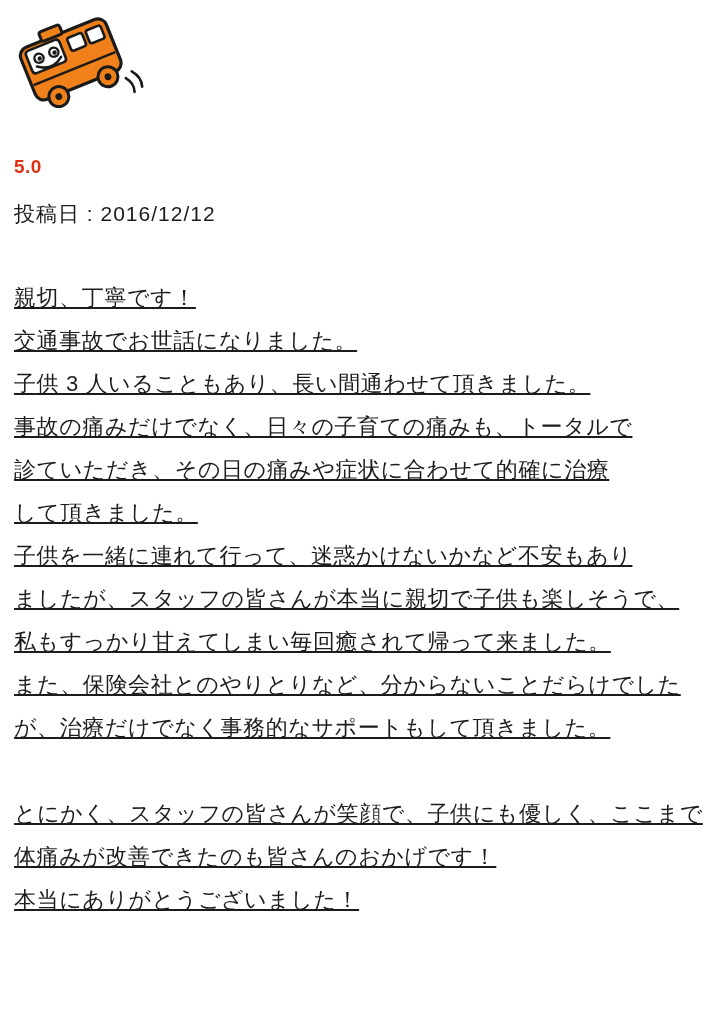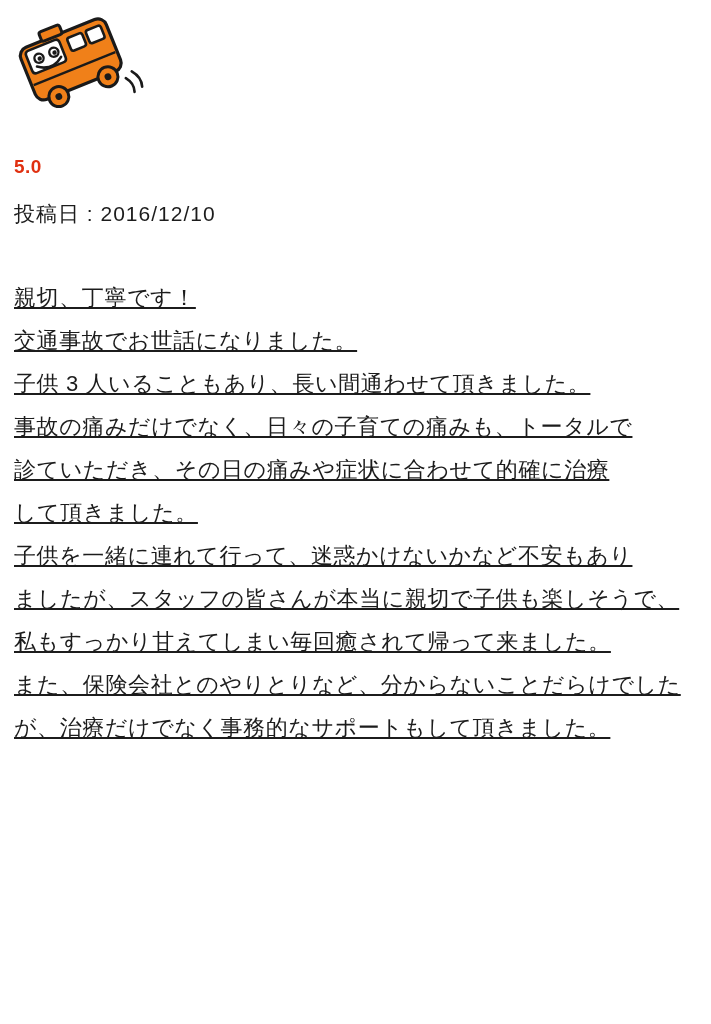--- a/index.html
+++ b/index.html
@@ -105,29 +105,32 @@
         <circle cx="88" cy="76" r="3.4" fill="#1a1a1a"></circle>
 
         <path d="M104 84 q6 8 3 16" fill="none" stroke="#1a1a1a" stroke-width="2.6" stroke-linecap="round"></path>
         <path d="M112 80 q7 9 4 18" fill="none" stroke="#1a1a1a" stroke-width="2.6" stroke-linecap="round"></path>
       </g>
     </svg>
   </div>
 
   <div class="rating">5.0</div>
 
-  <div class="posted-date">投稿日 : 2016/12/10</div>
+  <div class="posted-date">投稿日 : 2016/12/12</div>
 
   <div class="review-body">
     <p>親切、丁寧です！
 交通事故でお世話になりました。
 子供 3 人いることもあり、長い間通わせて頂きました。
 事故の痛みだけでなく、日々の子育ての痛みも、トータルで
 診ていただき、その日の痛みや症状に合わせて的確に治療
 して頂きました。
 子供を一緒に連れて行って、迷惑かけないかなど不安もあり
 ましたが、スタッフの皆さんが本当に親切で子供も楽しそうで、
 私もすっかり甘えてしまい毎回癒されて帰って来ました。
 また、保険会社とのやりとりなど、分からないことだらけでした
 が、治療だけでなく事務的なサポートもして頂きました。</p>
+    <p class="gap">とにかく、スタッフの皆さんが笑顔で、子供にも優しく、ここまで
+体痛みが改善できたのも皆さんのおかげです！
+本当にありがとうございました！</p>
   </div>
 
 </div>
 
 </body></html>

